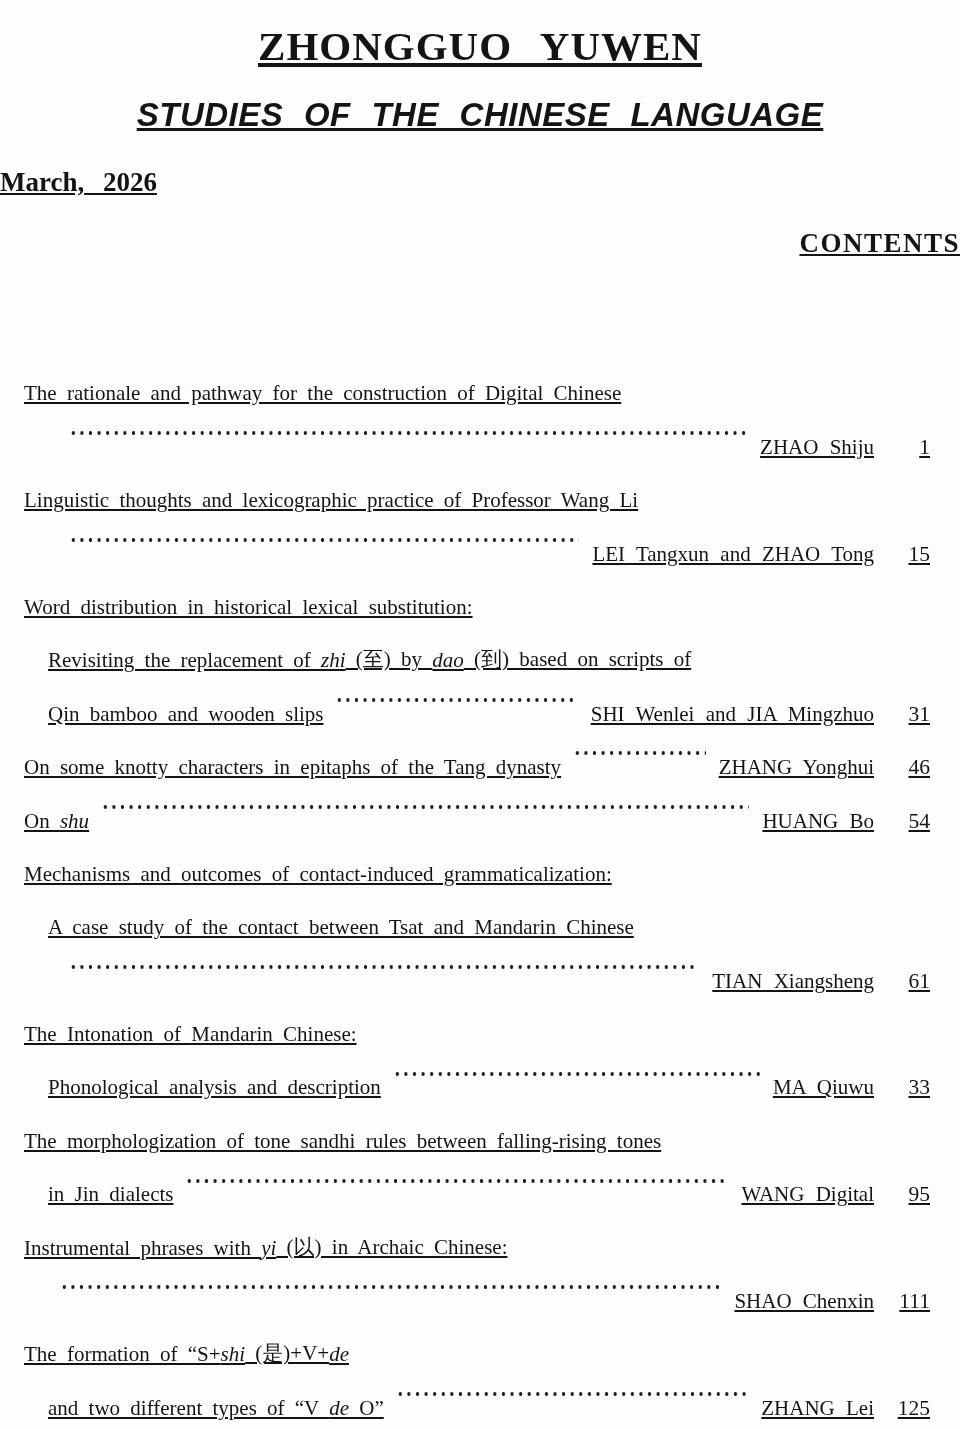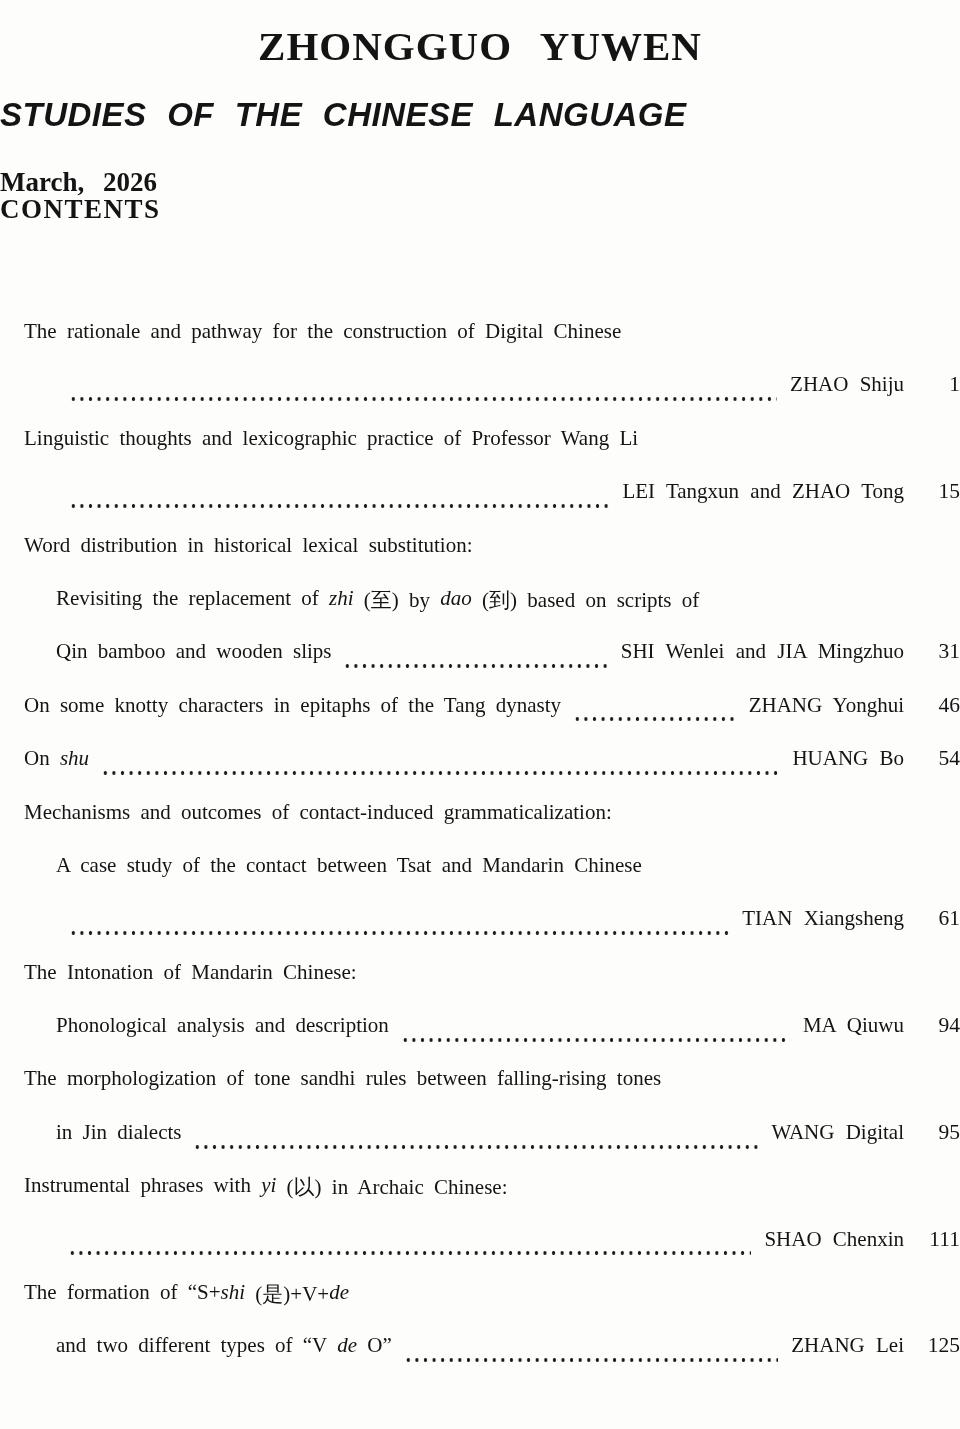--- a/index.html
+++ b/index.html
@@ -3,61 +3,63 @@
 <meta charset="utf-8">
 <style>
   html, body { margin: 0; padding: 0; }
   body {
     width: 960px; height: 1429px;
     background: #fdfdfc;
     color: #141414;
     font-family: "Liberation Serif", "DejaVu Serif", serif;
     overflow: hidden;
   }
-  .page { width: 960px; height: 1429px; position: relative; overflow: hidden; }
+  .page { width: 960px; height: 1429px; position: relative; overflow: hidden; text-decoration: underline; }
 
   .journal-title {
     margin: 0; padding-top: 26px;
     text-align: center;
     font-size: 41px; font-weight: bold;
     letter-spacing: 1px; word-spacing: 18px;
     line-height: 1.0;
   }
   .journal-subtitle {
     margin-top: 31px;
-    text-align: left;
+    text-align: center;
     font-family: "Liberation Sans", "DejaVu Sans", sans-serif;
     font-size: 33px; font-weight: bold; font-style: italic;
     letter-spacing: 0.5px; word-spacing: 11px;
     line-height: 1.0;
   }
   .issue-date {
     margin-top: 38px;
     text-align: left;
     font-size: 27px; font-weight: bold;
     word-spacing: 12px;
     line-height: 1.0;
   }
   .contents-heading {
-    text-align: left;
+    margin-top: 34px;
+    text-align: right;
     font-size: 27px; font-weight: bold;
     letter-spacing: 1.5px;
     line-height: 1.0;
   }
 
   .toc { margin-top: 96px; }
   .row {
-    display: flex; align-items: flex-start;
+    display: flex; align-items: flex-end;
     height: 53.4px;
     font-size: 21px;
     word-spacing: 5px;
+    padding-right: 30px;
     white-space: nowrap;
   }
   .row.flush  { padding-left: 24px; }
-  .row.cont   { padding-left: 48px; margin-left: 8px; }
+  .row.cont   { padding-left: 48px; }
   .row.leader { padding-left: 57px; }
 
   .seg { white-space: pre; }
   .it  { font-style: italic; }
 
   .dots {
     flex: 1 1 auto;
     height: 20px;
     margin: 0 13px 0 12px;
     align-self: center;
@@ -135,21 +137,21 @@
         <span class="author">TIAN Xiangsheng</span>
         <span class="pageno">61</span>
       </div>
       <div class="row flush">
         <span class="seg">The Intonation of Mandarin Chinese:</span>
       </div>
       <div class="row cont">
         <span class="seg">Phonological analysis and description</span>
         <span class="dots"></span>
         <span class="author">MA Qiuwu</span>
-        <span class="pageno">94</span>
+        <span class="pageno">33</span>
       </div>
       <div class="row flush">
         <span class="seg">The morphologization of tone sandhi rules between falling-rising tones</span>
       </div>
       <div class="row cont">
         <span class="seg">in Jin dialects</span>
         <span class="dots"></span>
         <span class="author">WANG Digital</span>
         <span class="pageno">95</span>
       </div>

